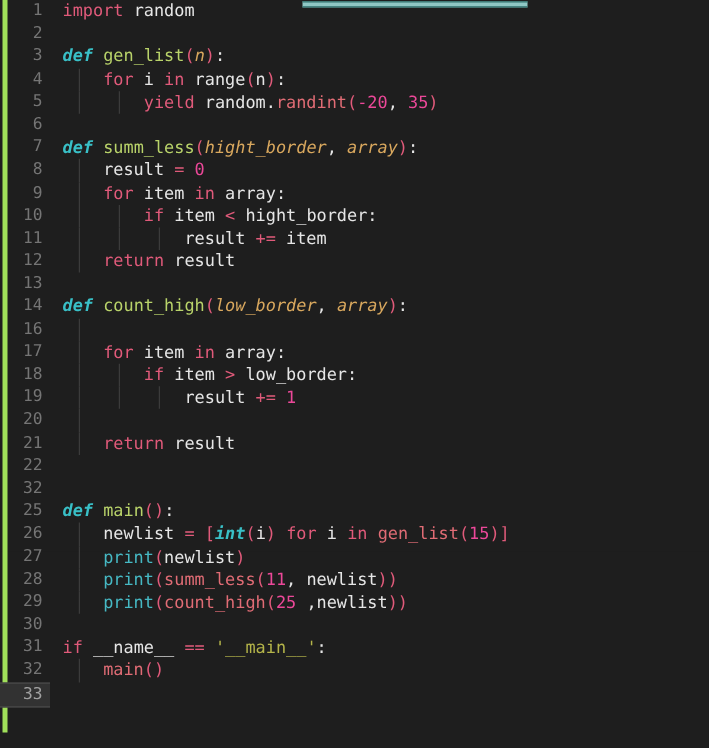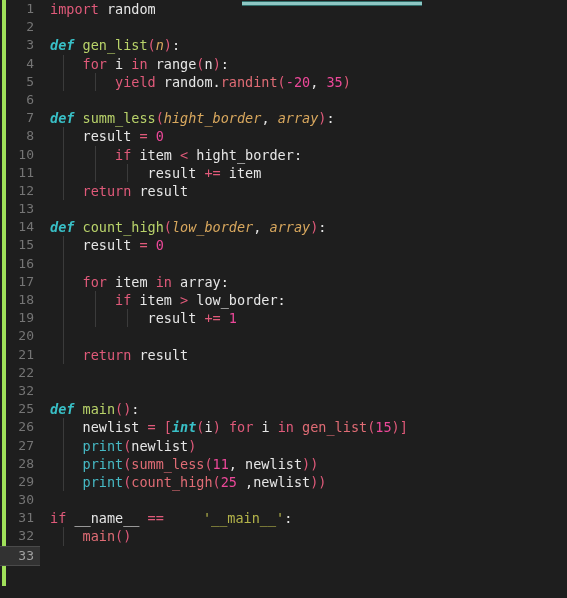--- a/index.html
+++ b/index.html
@@ -99,21 +99,21 @@
   .g3 { left: 127px; }
 
   
   .kw        { color: #e05a7a; }                          
   .kw-def    { color: #39c0c7; font-style: italic; font-weight: bold; }       
   .fn        { color: #b9d36a; }                           
   .call      { color: #e06c75; }                           
   .builtin   { color: #46b9c4; }                           
   .param     { color: #d9a85e; font-style: italic; }       
   .num       { color: #ec4899; }                           
-  .str       { color: #b5b54a; margin-left: 31px; }                           
+  .str       { color: #b5b54a; }                           
   .op        { color: #e05a7a; }                           
   .txt       { color: #e6e6e6; }                           
   .attr      { color: #e06c75; }                           
 </style>
 </head>
 <body>
 
 <div id="editor">
 
   <div id="vcs-stripe"></div>
@@ -122,26 +122,26 @@
 
   <div id="code-area">
       <div class="line"><span class="gutter">1</span><span class="code"><span class="kw">import</span><span class="txt"> random</span></span></div>
       <div class="line"><span class="gutter">2</span><span class="code"></span></div>
       <div class="line"><span class="gutter">3</span><span class="code"><span class="kw-def">def</span><span class="txt"> </span><span class="fn">gen_list</span><span class="op">(</span><span class="param">n</span><span class="op">)</span><span class="txt">:</span></span></div>
       <div class="line"><span class="gutter">4</span><span class="guide g1"></span><span class="code"><span class="txt">    </span><span class="kw">for</span><span class="txt"> i </span><span class="kw">in</span><span class="txt"> range</span><span class="op">(</span><span class="txt">n</span><span class="op">)</span><span class="txt">:</span></span></div>
       <div class="line"><span class="gutter">5</span><span class="guide g1"></span><span class="guide g2"></span><span class="code"><span class="txt">        </span><span class="kw">yield</span><span class="txt"> random.</span><span class="attr">randint</span><span class="op">(</span><span class="num">-20</span><span class="txt">, </span><span class="num">35</span><span class="op">)</span></span></div>
       <div class="line"><span class="gutter">6</span><span class="code"></span></div>
       <div class="line"><span class="gutter">7</span><span class="code"><span class="kw-def">def</span><span class="txt"> </span><span class="fn">summ_less</span><span class="op">(</span><span class="param">hight_border</span><span class="txt">, </span><span class="param">array</span><span class="op">)</span><span class="txt">:</span></span></div>
       <div class="line"><span class="gutter">8</span><span class="guide g1"></span><span class="code"><span class="txt">    result </span><span class="op">=</span><span class="txt"> </span><span class="num">0</span></span></div>
+      <div class="line"><span class="gutter">9</span><span class="guide g1"></span><span class="code"><span class="txt">    </span><span class="kw">for</span><span class="txt"> item </span><span class="kw">in</span><span class="txt"> array:</span></span></div>
       <div class="line"><span class="gutter">10</span><span class="guide g1"></span><span class="guide g2"></span><span class="code"><span class="txt">        </span><span class="kw">if</span><span class="txt"> item </span><span class="op">&lt;</span><span class="txt"> hight_border:</span></span></div>
       <div class="line"><span class="gutter">11</span><span class="guide g1"></span><span class="guide g2"></span><span class="guide g3"></span><span class="code"><span class="txt">            result </span><span class="op">+=</span><span class="txt"> item</span></span></div>
       <div class="line"><span class="gutter">12</span><span class="guide g1"></span><span class="code"><span class="txt">    </span><span class="kw">return</span><span class="txt"> result</span></span></div>
       <div class="line"><span class="gutter">13</span><span class="code"></span></div>
       <div class="line"><span class="gutter">14</span><span class="code"><span class="kw-def">def</span><span class="txt"> </span><span class="fn">count_high</span><span class="op">(</span><span class="param">low_border</span><span class="txt">, </span><span class="param">array</span><span class="op">)</span><span class="txt">:</span></span></div>
-      <div class="line"><span class="gutter">15</span><span class="guide g1"></span><span class="code"><span class="txt">    result </span><span class="op">=</span><span class="txt"> </span><span class="num">0</span></span></div>
       <div class="line"><span class="gutter">16</span><span class="guide g1"></span><span class="code"></span></div>
       <div class="line"><span class="gutter">17</span><span class="guide g1"></span><span class="code"><span class="txt">    </span><span class="kw">for</span><span class="txt"> item </span><span class="kw">in</span><span class="txt"> array:</span></span></div>
       <div class="line"><span class="gutter">18</span><span class="guide g1"></span><span class="guide g2"></span><span class="code"><span class="txt">        </span><span class="kw">if</span><span class="txt"> item </span><span class="op">&gt;</span><span class="txt"> low_border:</span></span></div>
       <div class="line"><span class="gutter">19</span><span class="guide g1"></span><span class="guide g2"></span><span class="guide g3"></span><span class="code"><span class="txt">            result </span><span class="op">+=</span><span class="txt"> </span><span class="num">1</span></span></div>
       <div class="line"><span class="gutter">20</span><span class="guide g1"></span><span class="code"></span></div>
       <div class="line"><span class="gutter">21</span><span class="guide g1"></span><span class="code"><span class="txt">    </span><span class="kw">return</span><span class="txt"> result</span></span></div>
       <div class="line"><span class="gutter">22</span><span class="code"></span></div>
       <div class="line"><span class="gutter">32</span><span class="code"></span></div>
       <div class="line"><span class="gutter">25</span><span class="code"><span class="kw-def">def</span><span class="txt"> </span><span class="fn">main</span><span class="op">(</span><span class="op">)</span><span class="txt">:</span></span></div>
       <div class="line"><span class="gutter">26</span><span class="guide g1"></span><span class="code"><span class="txt">    newlist </span><span class="op">=</span><span class="txt"> </span><span class="op">[</span><span class="kw-def">int</span><span class="op">(</span><span class="txt">i</span><span class="op">)</span><span class="txt"> </span><span class="kw">for</span><span class="txt"> i </span><span class="kw">in</span><span class="txt"> </span><span class="call">gen_list</span><span class="op">(</span><span class="num">15</span><span class="op">)</span><span class="op">]</span></span></div>

